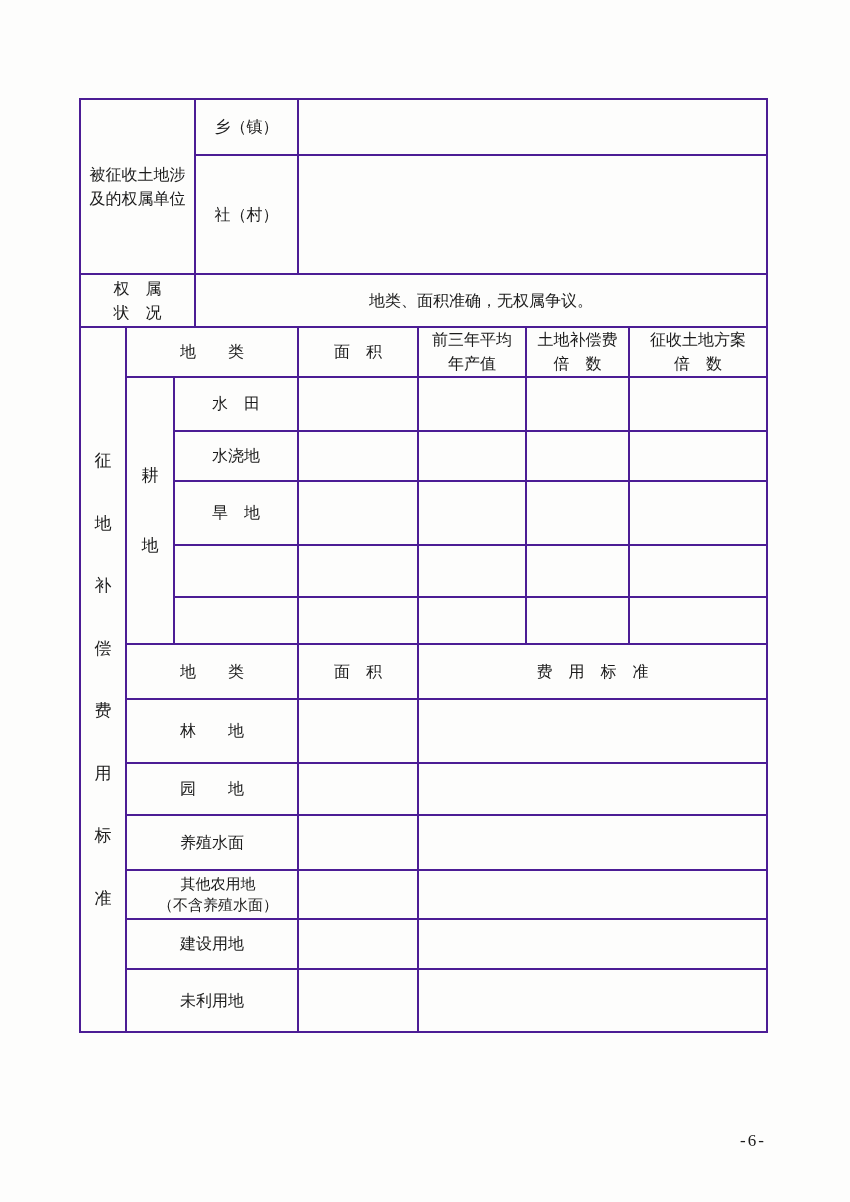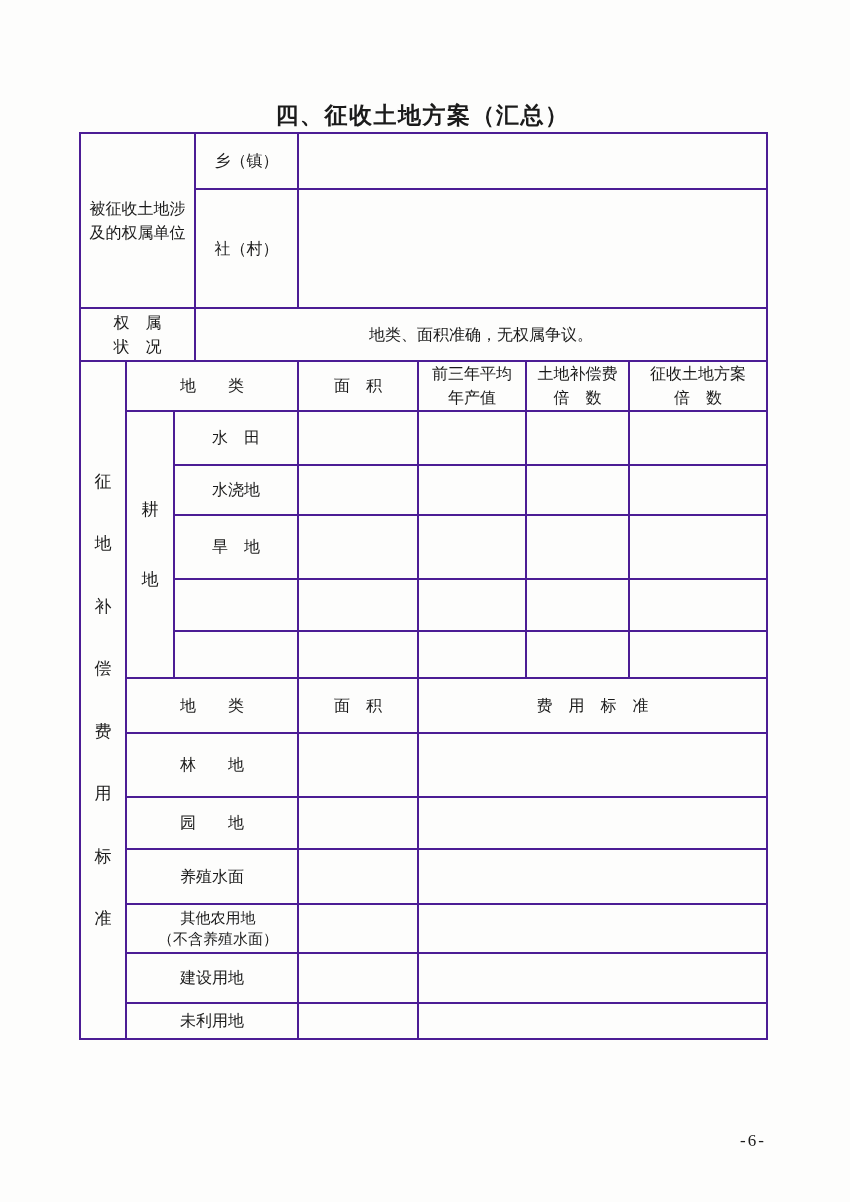--- a/index.html
+++ b/index.html
@@ -53,21 +53,20 @@
     font-size: 17px;
     letter-spacing: 2px;
   }
 </style>
 </head>
 <body>
 
 <div class="page">
   <div class="doc">
 
-    <div class="title">四、征收土地方案（汇总）</div>
 
     <table class="top-table">
       <colgroup>
         <col style="width:115px">
           <col style="width:103px">
           <col style="width:469px">
       </colgroup>
       <tbody>
         <tr style="height:56px">
           <td rowspan="2" class="pre">被征收土地涉
@@ -188,21 +187,21 @@
           <td colspan="2" class="pre small-label">其他农用地
 （不含养殖水面）</td>
           <td></td>
           <td colspan="3"></td>
         </tr>
         <tr style="height:50px">
           <td colspan="2">建设用地</td>
           <td></td>
           <td colspan="3"></td>
         </tr>
-        <tr style="height:36px">
+        <tr style="height:63px">
           <td colspan="2">未利用地</td>
           <td></td>
           <td colspan="3"></td>
         </tr>
       </tbody>
     </table>
   </div>
 
   <div class="page-num">-6-</div>
 </div>

